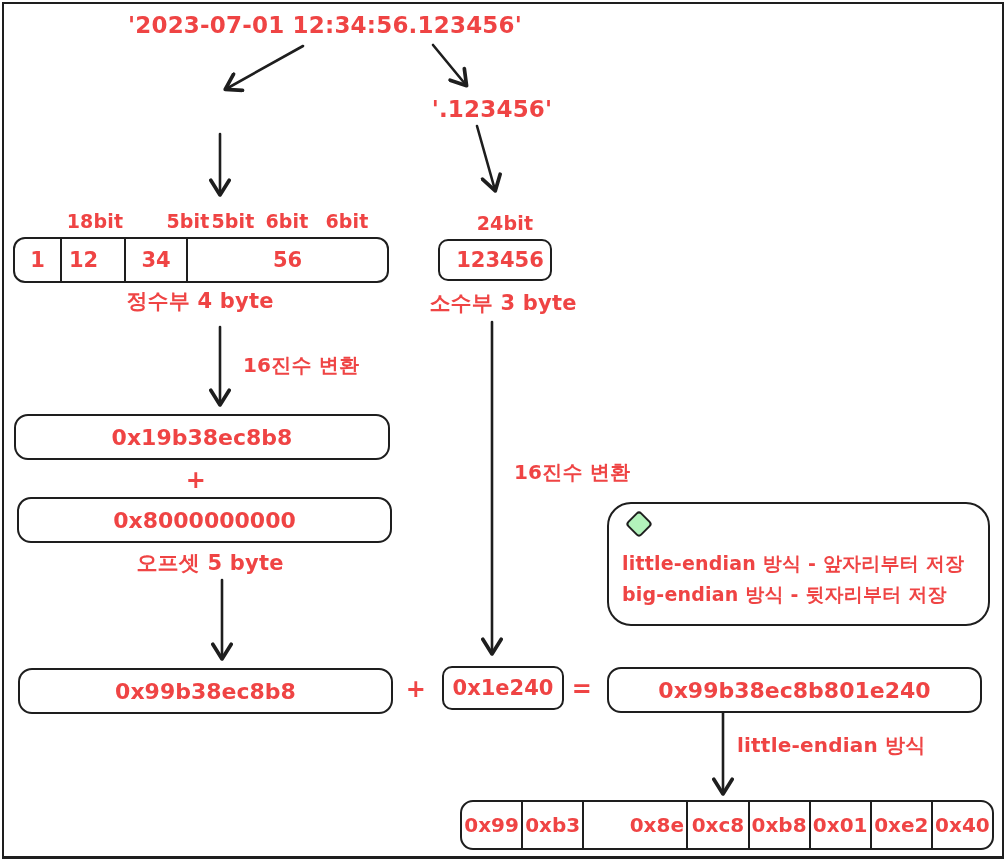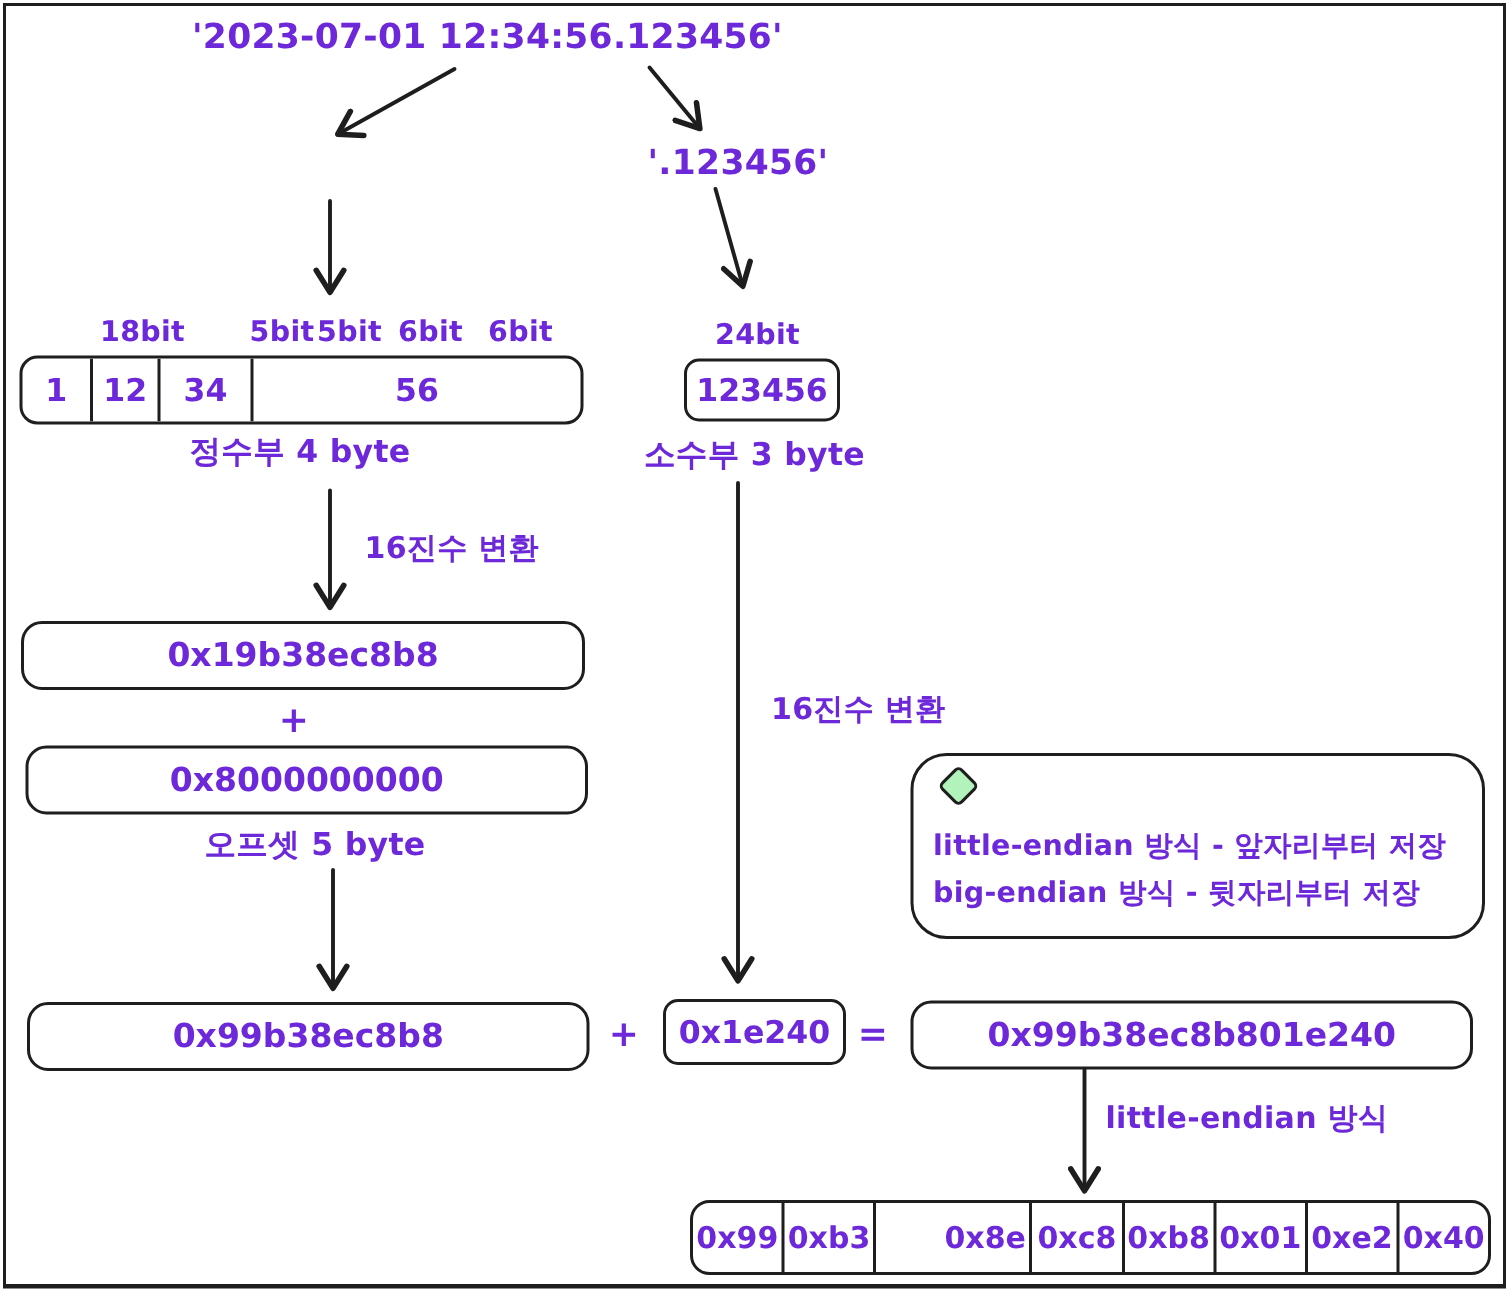--- a/index.html
+++ b/index.html
@@ -1,21 +1,21 @@
 <!DOCTYPE html>
 <html><head>
 <meta charset="utf-8">
 <style>
   html,body{margin:0;padding:0;background:#ffffff;}
   #canvas{
     position:relative;
     width:1008px;height:865px;
     background:#ffffff;
     font-family:"DejaVu Sans",sans-serif;
-    color:#6d28d9;
+    color:#ef4444;
     overflow:hidden;
     text-decoration:underline;
   }
   .frame{
     position:absolute;left:2px;top:2px;width:998px;height:852px;
     border:2px solid #1e1e1e;border-bottom-width:3px;
     pointer-events:none;
   }
   svg.wires{position:absolute;left:0;top:0;pointer-events:none;}
   .txt{
@@ -82,27 +82,27 @@
 
   <div class="txt ctr f19" style="left:95px;top:210px;">18bit</div>
   <div class="txt ctr f19" style="left:188px;top:210px;">5bit</div>
   <div class="txt ctr f19" style="left:233px;top:210px;">5bit</div>
   <div class="txt ctr f19" style="left:287px;top:210px;">6bit</div>
   <div class="txt ctr f19" style="left:347px;top:210px;">6bit</div>
 
   <div class="box seg" style="left:13px;top:237px;width:372px;height:42px;border-radius:12px;">
     <div class="cell f21" style="width:45px;">1</div>
     <div class="cell f21" style="width:45px;">12</div>
-    <div class="cell f21" style="width:62px;">34</div>
+    <div class="cell f21" style="width:62px;margin-left:19px;">34</div>
     <div class="cell f21" style="flex:1;">56</div>
   </div>
   <div class="txt ctr f21" style="left:200px;top:287px;">정수부 4 byte</div>
 
   <div class="txt ctr f19" style="left:505px;top:212px;">24bit</div>
-  <div class="box f21" style="left:456px;top:239px;width:100px;height:38px;border-radius:10px;">123456</div>
+  <div class="box f21" style="left:438px;top:239px;width:100px;height:38px;border-radius:10px;padding-left:10px;">123456</div>
   <div class="txt ctr f21" style="left:503px;top:289px;">소수부 3 byte</div>
 
   <div class="txt f20" style="left:243px;top:352px;">16진수 변환</div>
 
   <div class="box f22" style="left:14px;top:414px;width:372px;height:42px;">0x19b38ec8b8</div>
   <div class="txt ctr f24" style="left:196px;top:466px;">+</div>
   <div class="box f22" style="left:17px;top:497px;width:371px;height:42px;">0x8000000000</div>
   <div class="txt ctr f21" style="left:210px;top:549px;">오프셋 5 byte</div>
 
   <div class="txt f20" style="left:514px;top:459px;">16진수 변환</div>

